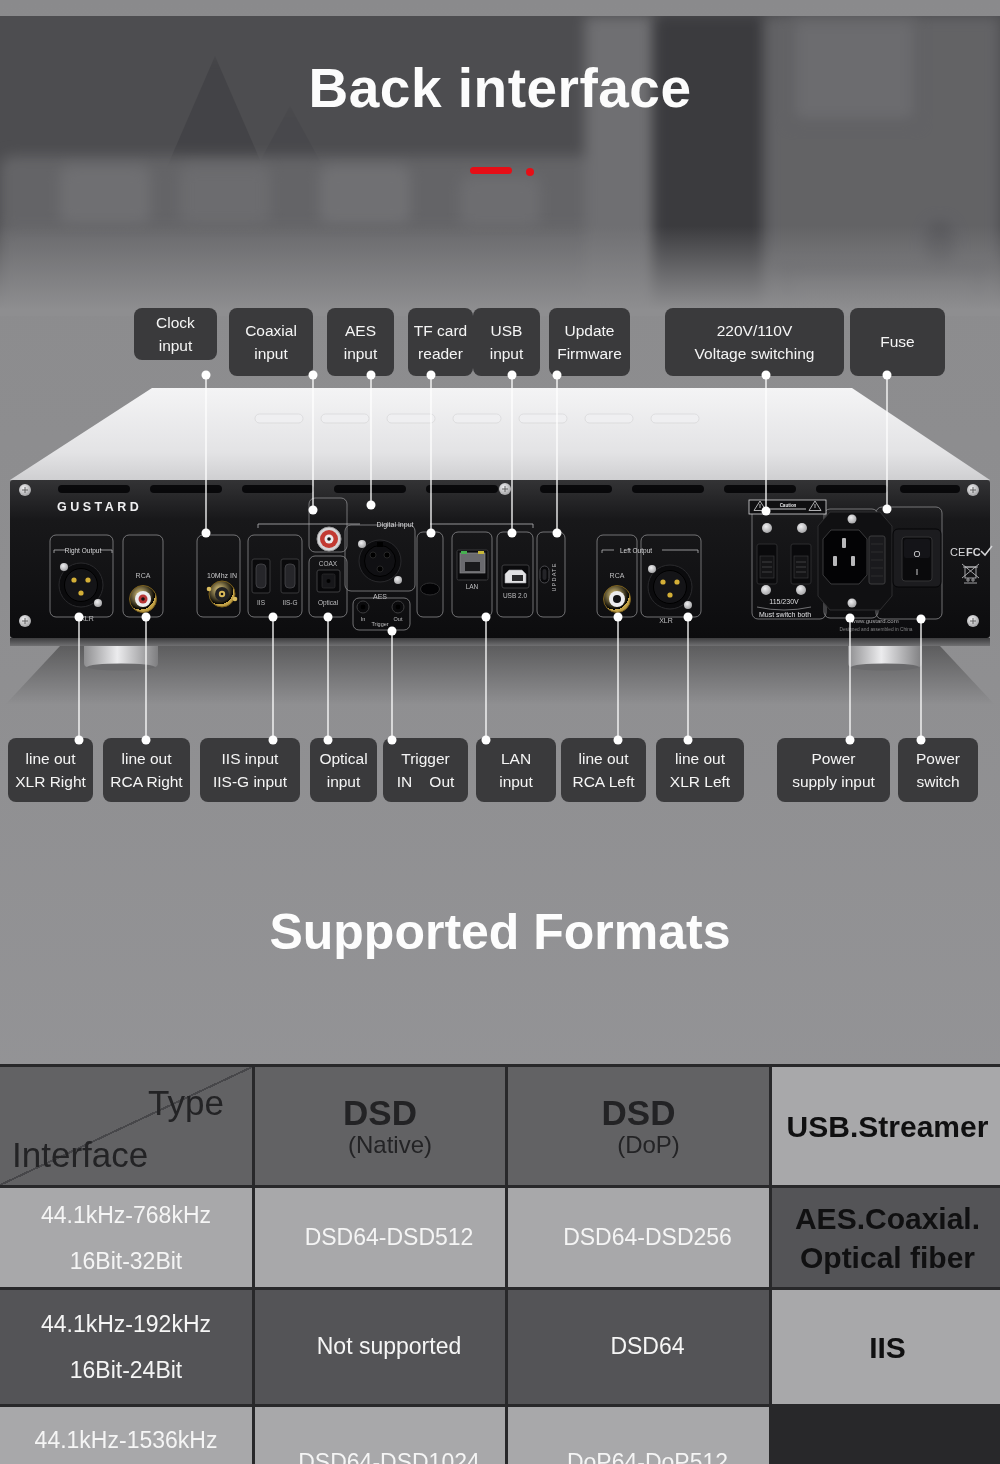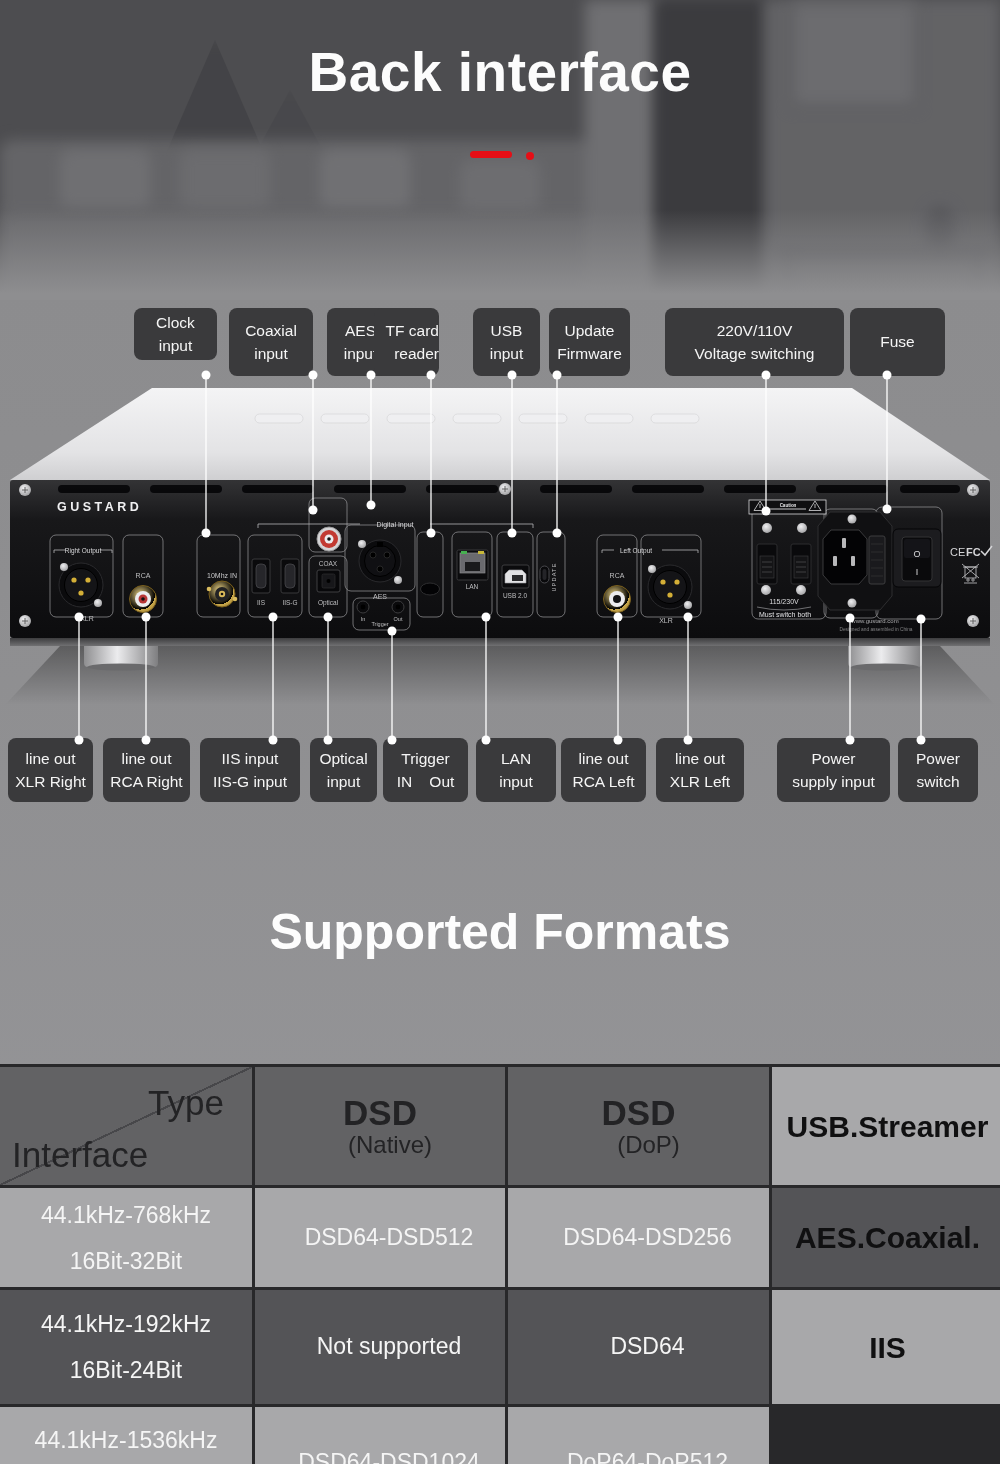--- a/index.html
+++ b/index.html
@@ -1,20 +1,20 @@
 <!DOCTYPE html>
 <html><head>
 <meta charset="utf-8">
 <style>
   html,body{margin:0;padding:0;background:#666;}
   .page{position:relative;width:1000px;height:1464px;overflow:hidden;
         background:linear-gradient(180deg,#8a8a8c 0%,#8e8e90 40%,#97979a 100%);
         font-family:"Liberation Sans",sans-serif;}
   
-  .hero{position:absolute;left:0;top:0;width:1000px;height:300px;background:#6b6b6d;overflow:hidden;}
+  .hero{position:absolute;left:0;top:16px;width:1000px;height:300px;background:#6b6b6d;overflow:hidden;}
   .hs{position:absolute;filter:blur(7px);}
   .hero-overlay{position:absolute;inset:0;background:rgba(50,50,53,.52);}
   .hero-fade{position:absolute;inset:0;background:linear-gradient(180deg,rgba(142,142,144,0) 70%,#8e8e90 98%);}
   .hero-title{position:absolute;left:0;top:40px;width:100%;text-align:center;
               font-size:55px;font-weight:700;color:#fcfcfc;letter-spacing:.5px;}
   .divider{position:absolute;left:470px;top:150px;width:70px;height:10px;}
   .divider .bar{position:absolute;left:0;top:1px;width:42px;height:7px;border-radius:3.5px;background:#e60e16;}
   .divider .dot{position:absolute;left:56px;top:1.5px;width:8px;height:8px;border-radius:50%;background:#e60e16;}
   
   .callout{position:absolute;background:#3a3a3c;border-radius:8px;color:#f5f5f5;
@@ -80,21 +80,21 @@
       <span>input</span>
     </div>
   <div class="callout" style="left:229px;top:308px;width:84px;height:68px;">
       <span>Coaxial</span>
       <span>input</span>
     </div>
   <div class="callout" style="left:327px;top:308px;width:67px;height:68px;">
       <span>AES</span>
       <span>input</span>
     </div>
-  <div class="callout" style="left:374px;top:308px;width:65px;height:68px;align-items:flex-end;">
+  <div class="callout" style="left:408px;top:308px;width:65px;height:68px;">
       <span>TF card</span>
       <span>reader</span>
     </div>
   <div class="callout" style="left:473px;top:308px;width:67px;height:68px;">
       <span>USB</span>
       <span>input</span>
     </div>
   <div class="callout" style="left:549px;top:308px;width:81px;height:68px;">
       <span>Update</span>
       <span>Firmware</span>
@@ -564,20 +564,21 @@
     </div>
     <div class="cell r-light val single">
       <span>DSD64-DSD512</span>
     </div>
     <div class="cell r-light val single">
       <span>DSD64-DSD256</span>
     </div>
 
     <div class="cell r-dark iface">
       <span>AES.Coaxial.</span>
+      <span>Optical fiber</span>
     </div>
     <div class="cell r-dark val">
       <span>44.1kHz-192kHz</span>
       <span>16Bit-24Bit</span>
     </div>
     <div class="cell r-dark val single">
       <span>Not supported</span>
     </div>
     <div class="cell r-dark val single">
       <span>DSD64</span>

